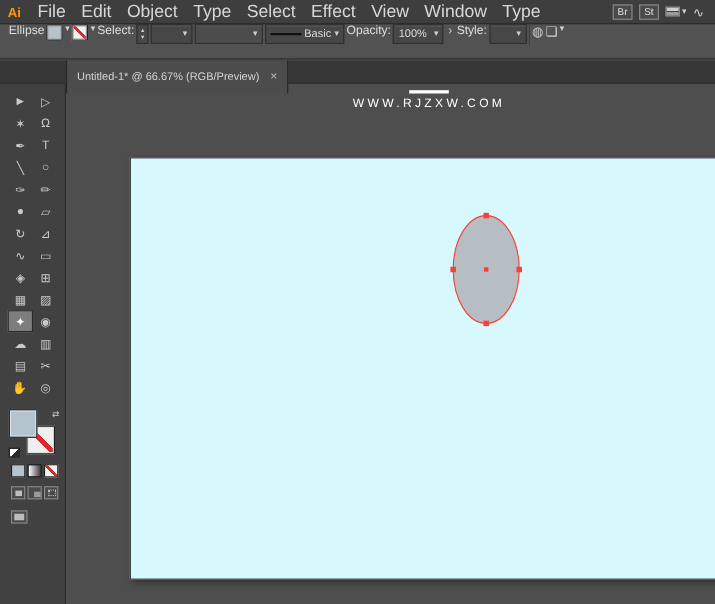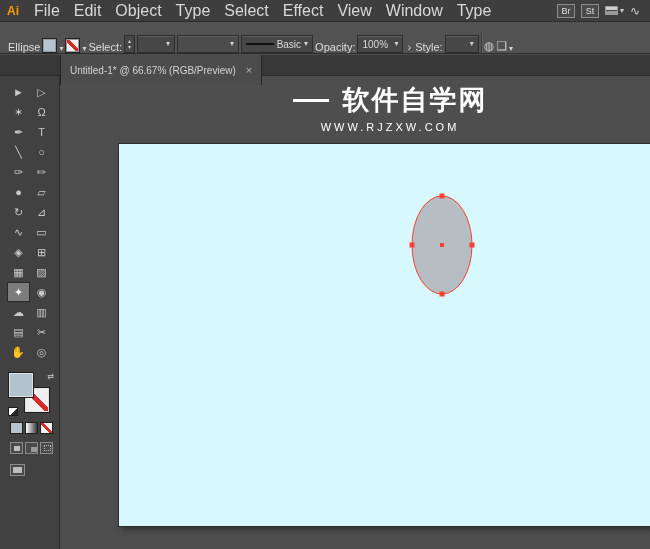--- a/index.html
+++ b/index.html
@@ -19,21 +19,21 @@
     color:#e0e0e0; font-size:9px; line-height:12px; text-align:center; padding:0 2px; }
   .panel-layout { display:flex; align-items:center; gap:2px; color:#cfcfcf; }
   .panel-layout .bars { width:13px; height:9px; background:
     linear-gradient(#cfcfcf 0 3px, transparent 3px 4px, #9a9a9a 4px 9px); border:1px solid #9a9a9a; }
   .caret { font-size:8px; color:#cfcfcf; line-height:1; }
   .signature { color:#cfcfcf; font-size:12px; }
 
   
   .controlbar { position:absolute; left:0; top:22px; right:0; height:32px;
     background:var(--controlbar-bg); border-bottom:1px solid #2b2b2b;
-    display:flex; align-items:flex-end; gap:2px; padding:0 8px; z-index:29; }
+    display:flex; align-items:flex-start; gap:2px; padding:0 8px; z-index:29; }
   .cb-label { color:#dedede; font-size:11px; white-space:nowrap; }
   .swatch { width:15px; height:15px; border:1px solid #232323; box-shadow:inset 0 0 0 1px #9b9b9b; }
   .swatch.fill { background:var(--fill-color); }
   .swatch.stroke-none { background:
     linear-gradient(45deg, transparent 42%, #d62b2b 42%, #d62b2b 58%, transparent 58%), #f2f2f2; }
   .combo { display:flex; align-items:center; gap:3px; height:18px;
     background:#474747; border:1px solid #2e2e2e; box-shadow:inset 0 1px 0 #5d5d5d;
     padding:0 4px; color:#dcdcdc; font-size:10px; }
   .combo.disabled { color:#8a8a8a; background:#4c4c4c; }
   .spinner { display:flex; flex-direction:column; justify-content:center; height:18px;
@@ -250,19 +250,18 @@
       <rect class="anchor" x="379.5" y="117.5" width="5" height="5"></rect>
       <rect class="anchor" x="379.5" y="215.5" width="5" height="5"></rect>
       <rect class="anchor" x="349.5" y="166.5" width="5" height="5"></rect>
       <rect class="anchor" x="409.5" y="166.5" width="5" height="5"></rect>
       <rect class="anchor" x="380" y="167" width="4" height="4"></rect>
     </svg>
 
     <div class="watermark">
       <div class="wm-row">
         <span class="wm-dash"></span>
-        <span class="wm-title">软件自学网</span>
       </div>
       <div class="wm-sub">WWW.RJZXW.COM</div>
     </div>
   </div>
 
 </div>
 
 </body></html>

